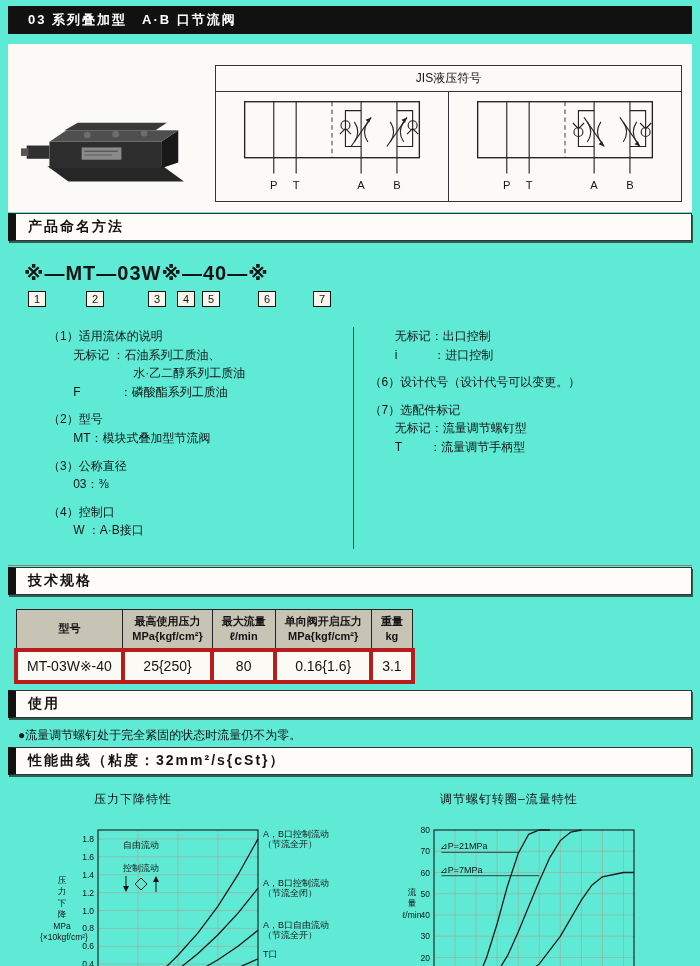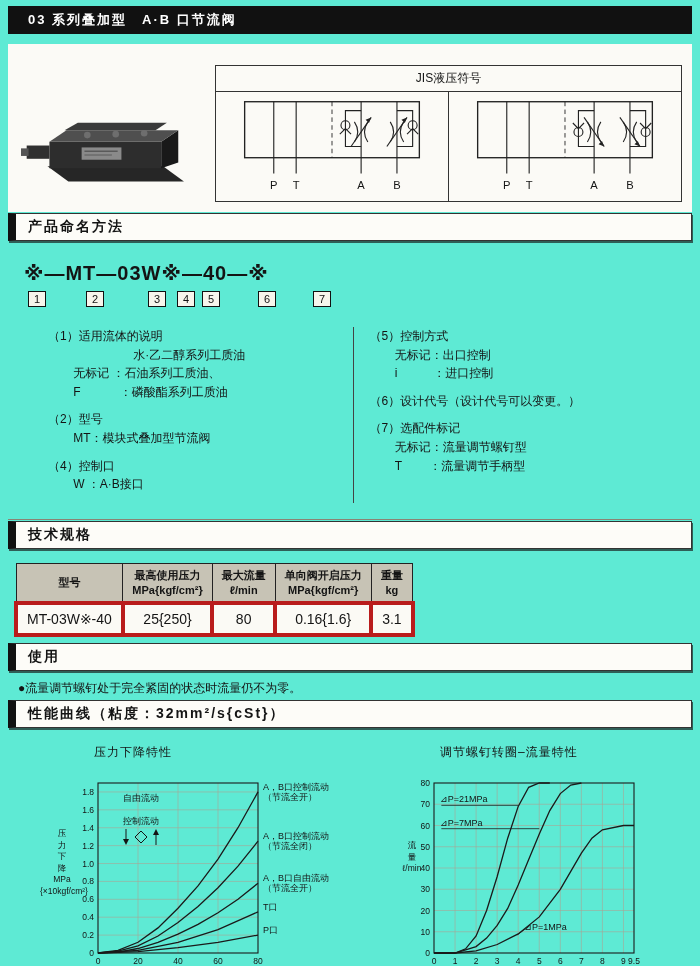--- a/index.html
+++ b/index.html
@@ -153,36 +153,39 @@
       <span class="digit-box" style="left:167px">4</span>
       <span class="digit-box" style="left:192px">5</span>
       <span class="digit-box" style="left:248px">6</span>
       <span class="digit-box" style="left:303px">7</span>
     </div>
 
     <div class="columns">
       <div class="col-left">
         <div class="nm-item">
           <div class="nm-title">（1）适用流体的说明</div>
+          <div class="nm-line">无标记 ：石油系列工质油、</div>
           <div class="nm-line">　　　　　水·乙二醇系列工质油</div>
-          <div class="nm-line">无标记 ：石油系列工质油、</div>
           <div class="nm-line">F　　　 ：磷酸酯系列工质油</div>
         </div>
         <div class="nm-item">
           <div class="nm-title">（2）型号</div>
           <div class="nm-line">MT：模块式叠加型节流阀</div>
         </div>
         <div class="nm-item">
+          <div class="nm-title">（3）公称直径</div>
+          <div class="nm-line">03：⅜</div>
+        </div>
+        <div class="nm-item">
           <div class="nm-title">（4）控制口</div>
           <div class="nm-line">W ：A·B接口</div>
         </div>
       </div>
       <div class="col-right">
         <div class="nm-item">
-          <div class="nm-title">（5）控制方式</div>
           <div class="nm-line">无标记：出口控制</div>
           <div class="nm-line">i　　　：进口控制</div>
         </div>
         <div class="nm-item">
           <div class="nm-title">（6）设计代号（设计代号可以变更。）</div>
         </div>
         <div class="nm-item">
           <div class="nm-title">（7）选配件标记</div>
           <div class="nm-line">无标记：流量调节螺钉型</div>
           <div class="nm-line">T　　 ：流量调节手柄型</div>

